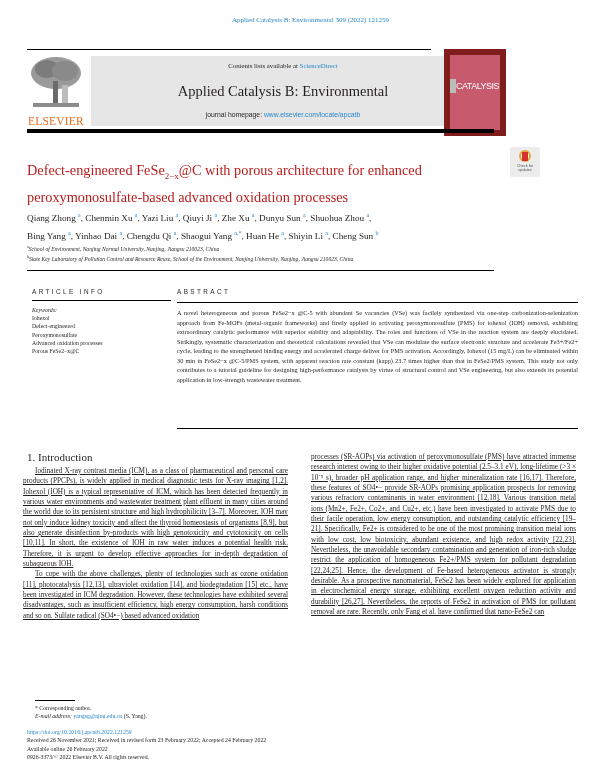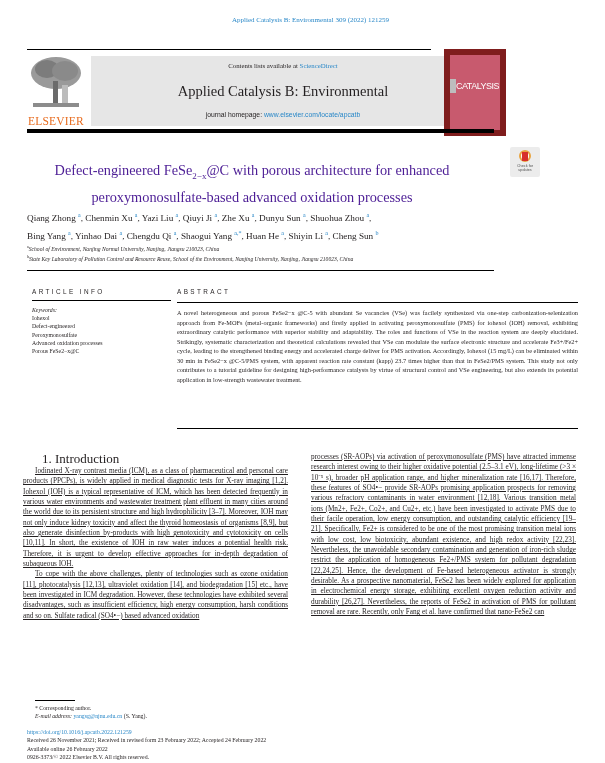--- a/index.html
+++ b/index.html
@@ -23,40 +23,40 @@
   .cover-title { position:absolute; left:6px; top:26px; font-size:9px; color:#fff; font-family:"Liberation Sans", sans-serif; letter-spacing:-0.5px; }
   .cover-c { position:absolute; left:0; top:24px; width:6px; height:14px; background:#bdbdbd; }
 
   .thick-rule { left:27px; top:129px; width:467px; height:4px; background:#000; }
 
   .crossmark { left:510px; top:147px; width:30px; height:30px; background:#ececec; border-radius:2px; }
   .crossmark .ring { position:absolute; left:9px; top:3px; width:12px; height:12px; border-radius:50%; border:2px solid #e8a33d; box-sizing:border-box; background:#fff; }
   .crossmark .bm { position:absolute; left:12px; top:5px; width:6px; height:9px; background:#d7312b; }
   .crossmark .txt { position:absolute; left:0; top:17px; width:30px; text-align:center; font-size:3.8px; line-height:4.3px; color:#555; font-family:"Liberation Sans", sans-serif; }
 
-  .article-title { left:27px; top:160px; width:450px; font-size:14.3px; line-height:21px; color:#4c1d95;text-align:center; }
+  .article-title { left:27px; top:160px; width:450px; font-size:14.3px; line-height:21px; color:#b91c1c; }
   .authors { left:27px; top:208px; width:470px; font-size:9.2px; line-height:14.6px; }
   .authors sup { color:#2a88c8; font-size:6px; }
   .affils { left:27px; top:243px; width:500px; font-size:5.6px; line-height:8.6px; font-style:italic; }
   .affils sup { font-size:4px; font-style:normal; }
 
   .sep1 { left:27px; top:270px; width:467px; height:1px; background:#000; }
   .section-head { font-size:6.4px; letter-spacing:2.4px; font-family:"Liberation Sans", sans-serif; }
   .ai-head { left:32px; top:288px; }
   .abs-head { left:177px; top:288px; }
   .ai-rule { left:32px; top:300px; width:139px; height:1px; background:#000; }
   .abs-rule { left:177px; top:302px; width:401px; height:1px; background:#000; }
 
   .keywords { left:32px; top:306px; width:140px; font-size:5.8px; line-height:8.2px; }
   .keywords .kw-label { font-style:italic; }
 
   .abstract { left:177px; top:308px; width:401px; font-size:6.3px; line-height:9.55px; text-align:justify; }
   .abs-end-rule { left:177px; top:428px; width:401px; height:1px; background:#000; }
 
-  .intro-head { left:27px; top:451px; font-size:13px;margin-left:15px; }
+  .intro-head { left:27px; top:451px; font-size:11px; }
   .col { font-size:7.25px; line-height:10.35px; text-align:justify;text-decoration:underline; }
   .col-left { left:23px; top:466px; width:265px; }
   .col-right { left:311px; top:452px; width:265px; }
   .col p { margin:0; text-indent:12px; }
   .col p.noindent { text-indent:0; }
 
   .fn-rule { left:35px; top:700px; width:40px; height:1px; background:#000; }
   .footnotes { left:35px; top:704px; width:260px; font-size:5.8px; line-height:8.2px; }
   .footnotes .em { font-style:italic; }
   .pubinfo { left:27px; top:728px; width:560px; font-size:5.8px; line-height:8.3px; }

